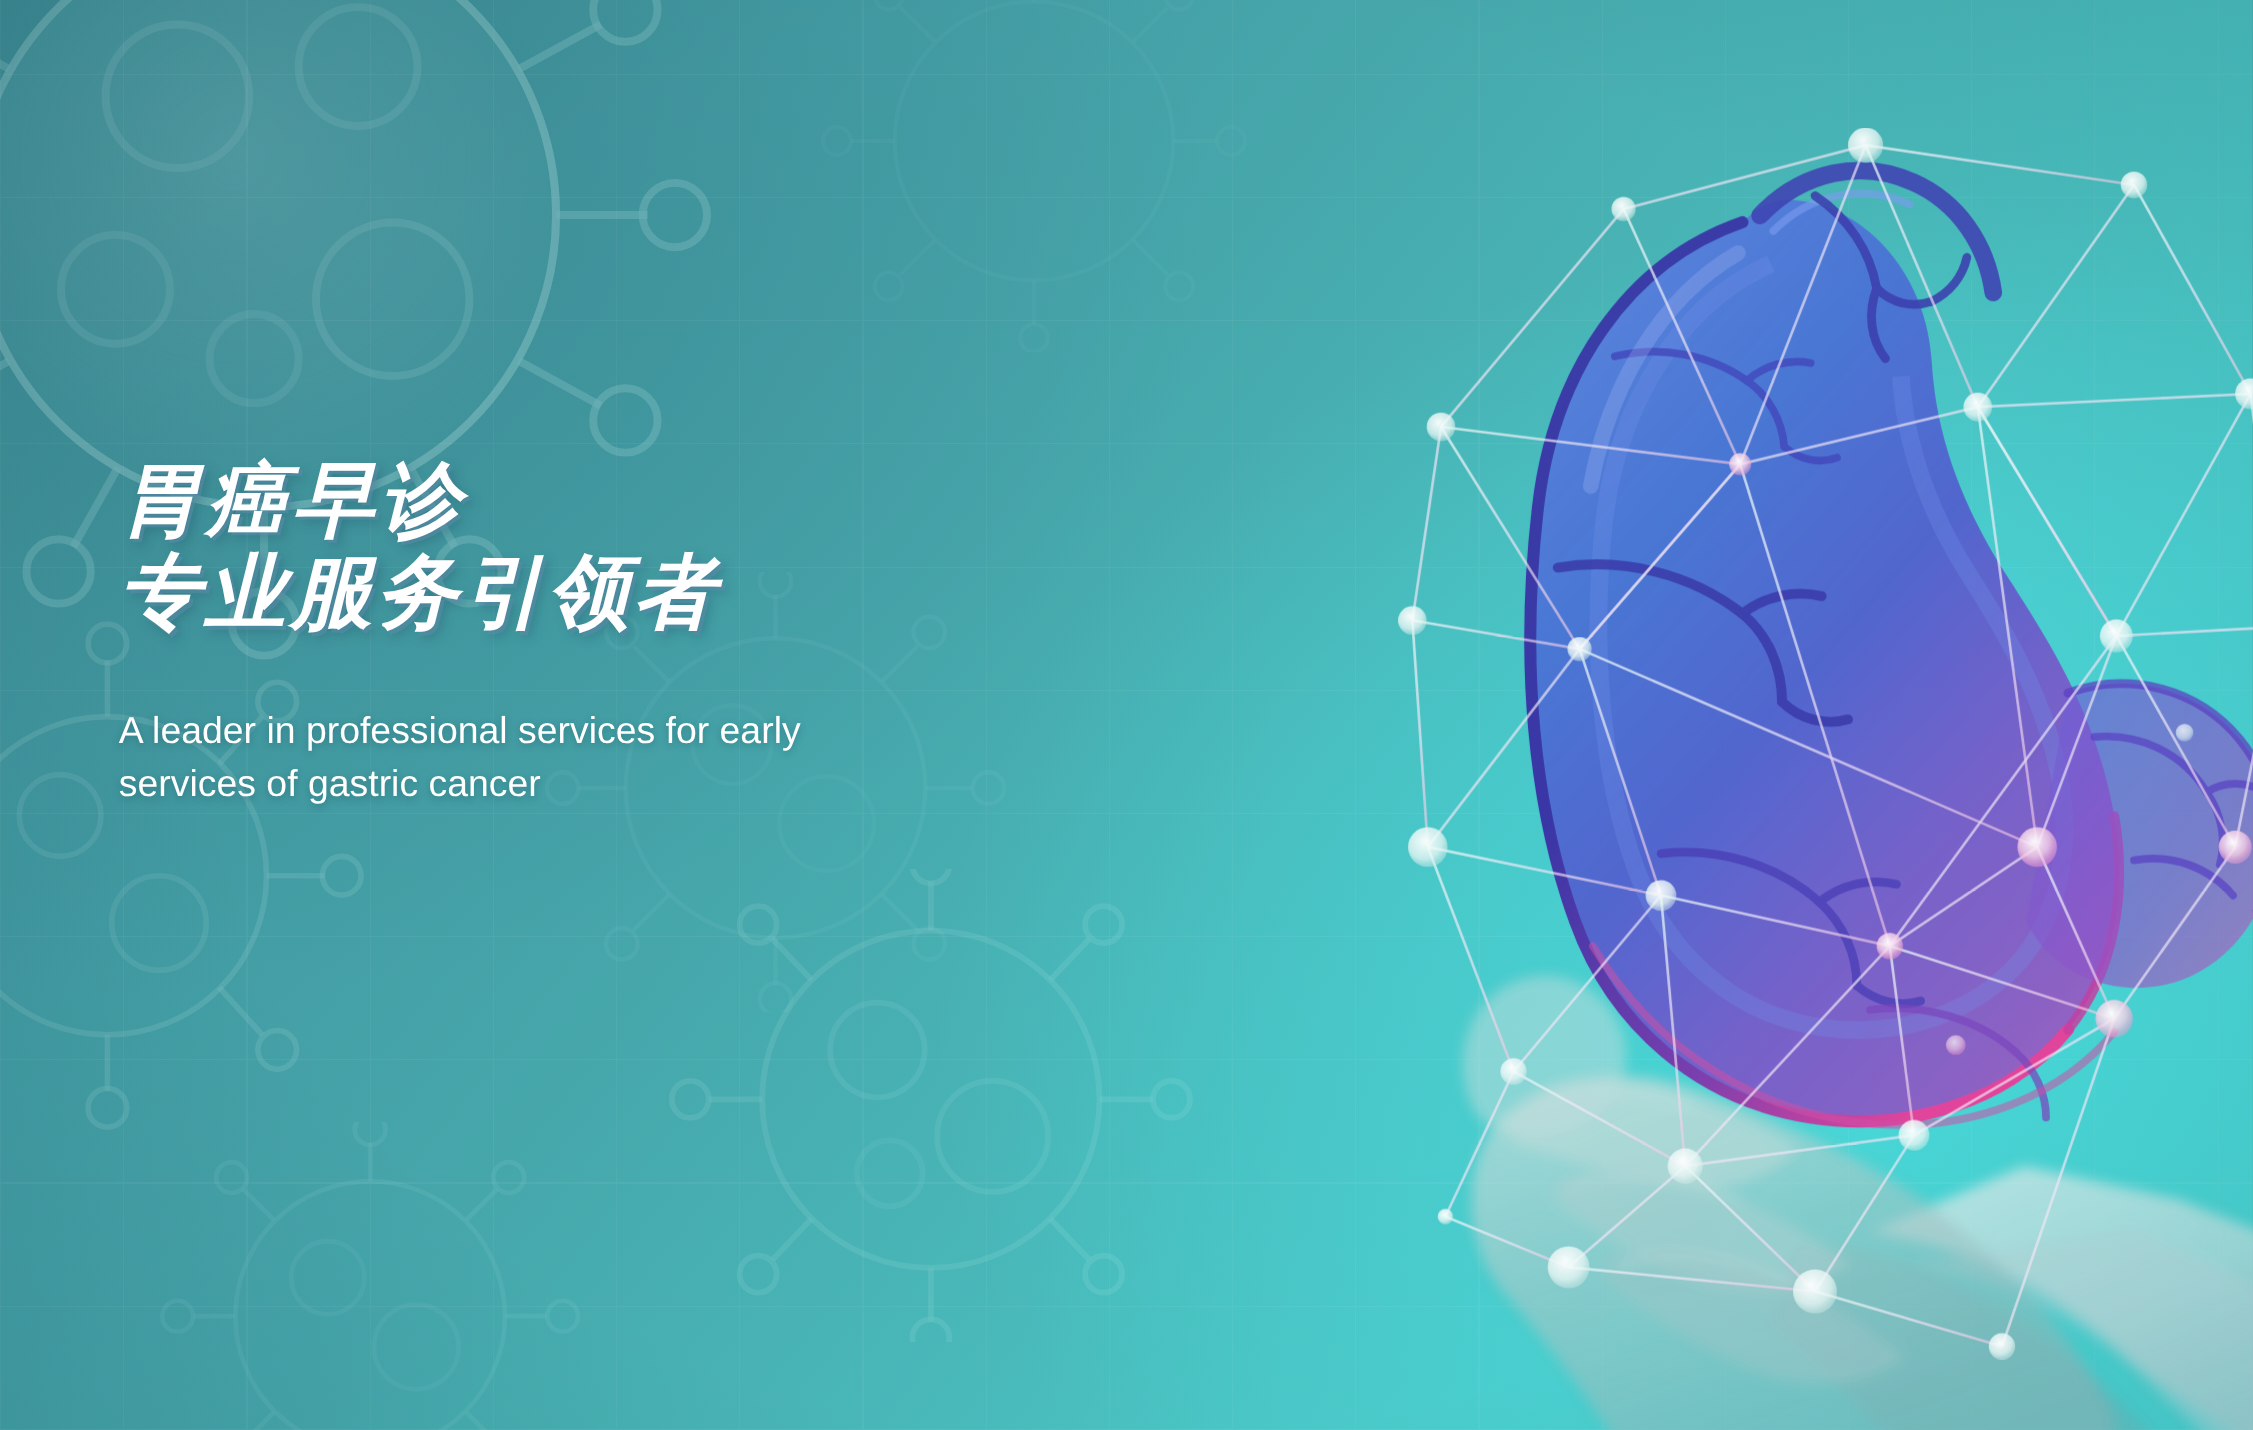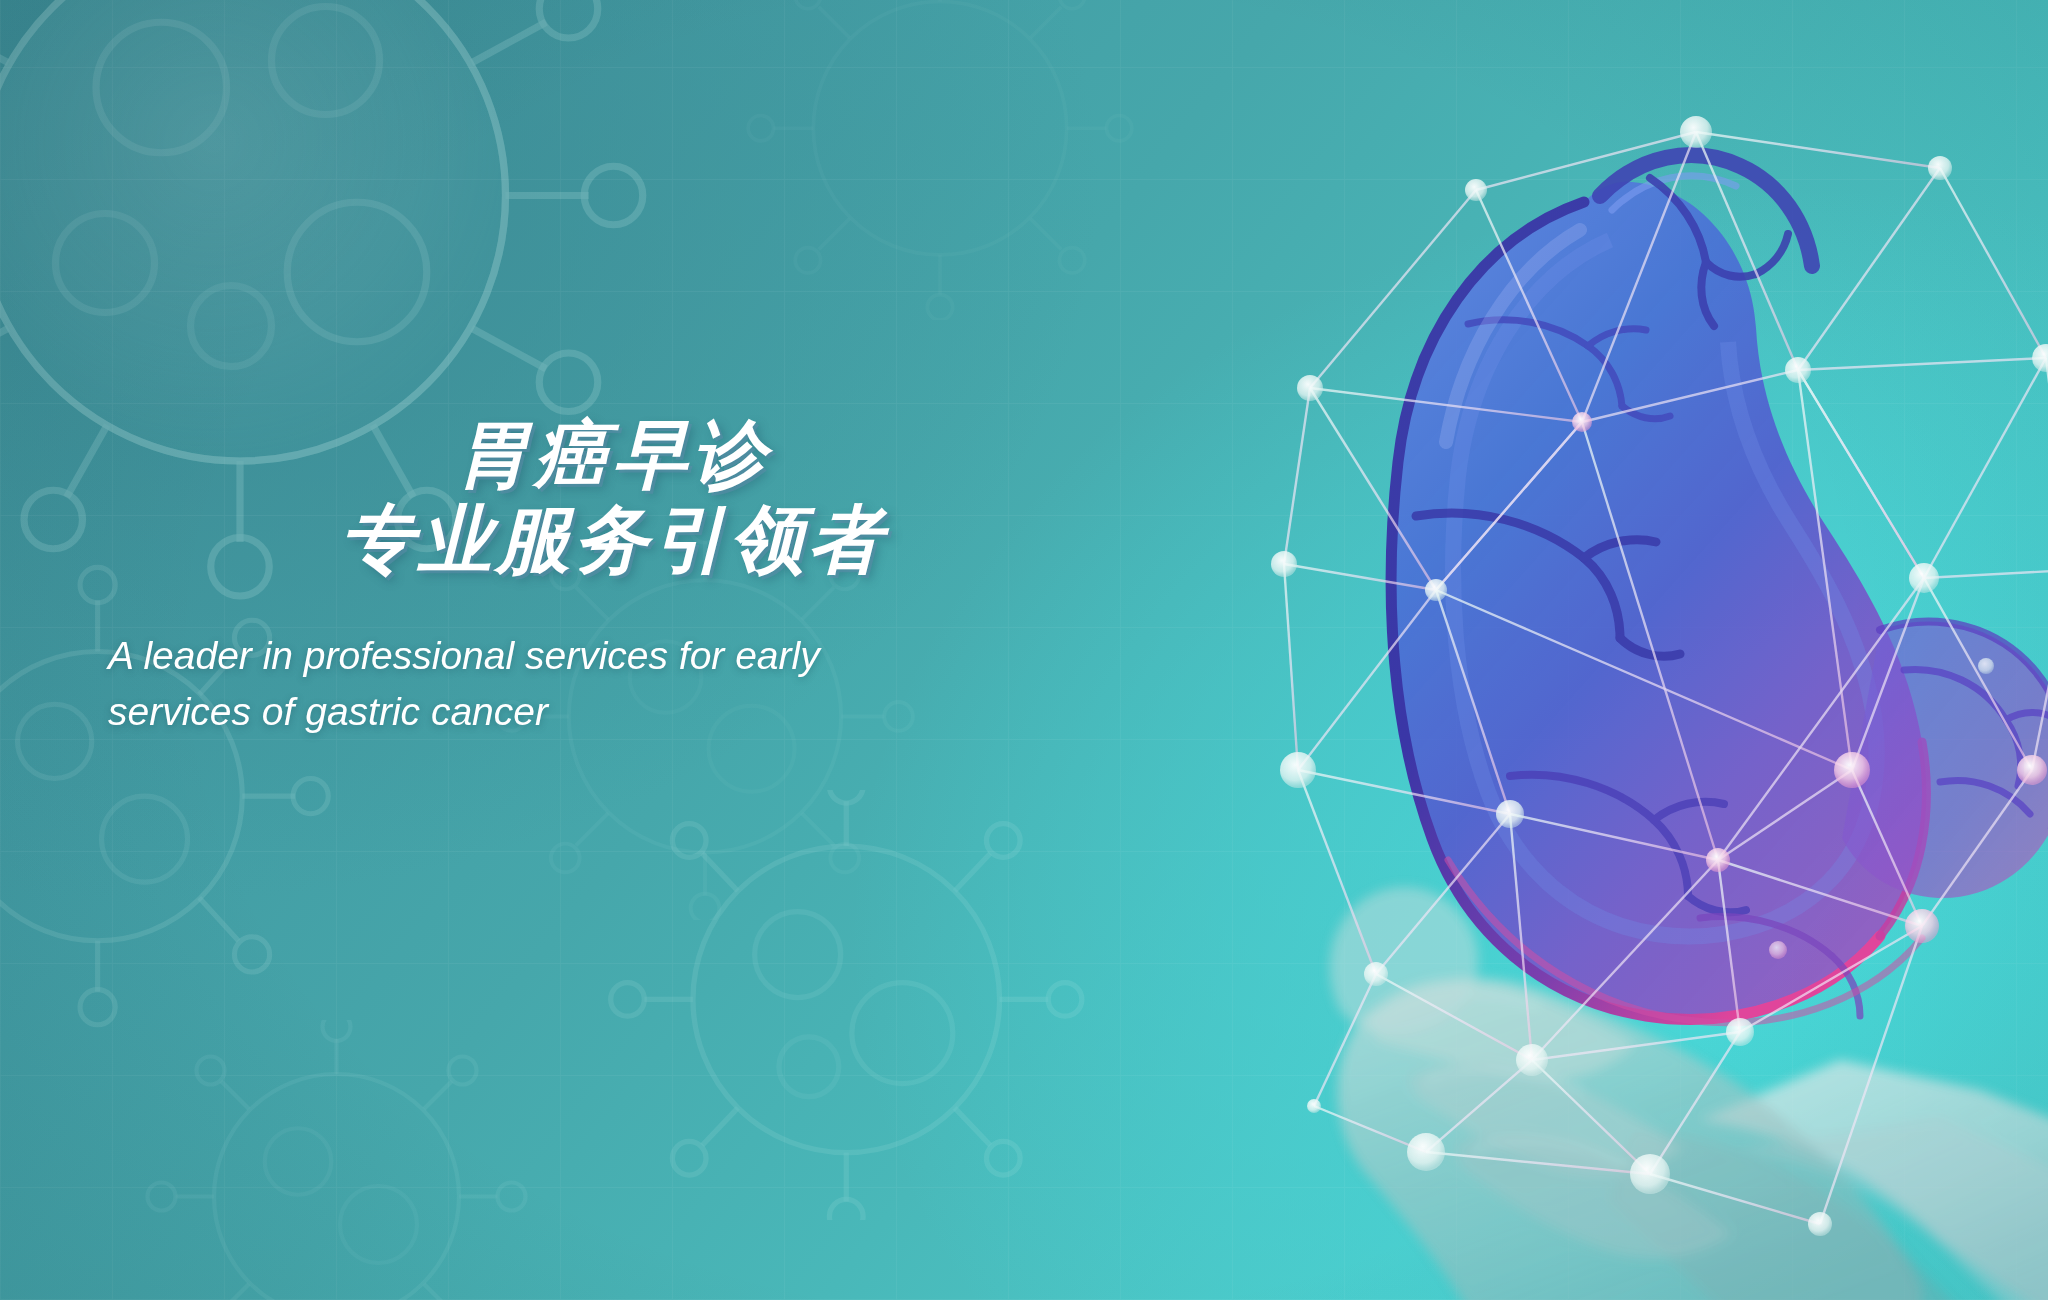--- a/index.html
+++ b/index.html
@@ -91,33 +91,32 @@
     font-style:italic;
     font-size:74px;
     line-height:1.16;
     letter-spacing:5px;
     color:#ffffff;
     white-space:nowrap;
     text-shadow:
        3px 3px 0 rgba(92,140,170,0.55),
        5px 5px 10px rgba(26,76,96,0.35);
   }
-  .headline .line{ display:block;text-align:center; }
+  .headline .line{ display:block; }
   .headline .line-2{ letter-spacing:4px;font-family:Liberation Serif, serif; }
 
   .subhead{
-    margin-top:44px;
+    margin-top:56px;
     font-family:"Liberation Sans", sans-serif;
     font-weight:400;
-    font-size:39px;
+    font-size:34px;
     line-height:1.45;
     color:#ffffff;
     max-width:1000px;
     text-shadow:0 2px 7px rgba(20,70,82,0.35);
-    font-style:italic;
   }
   .subhead .sline{ display:block; }
 </style>
 </head>
 <body>
 
 <div class="banner">
 
   <div class="bg-layer">
 

